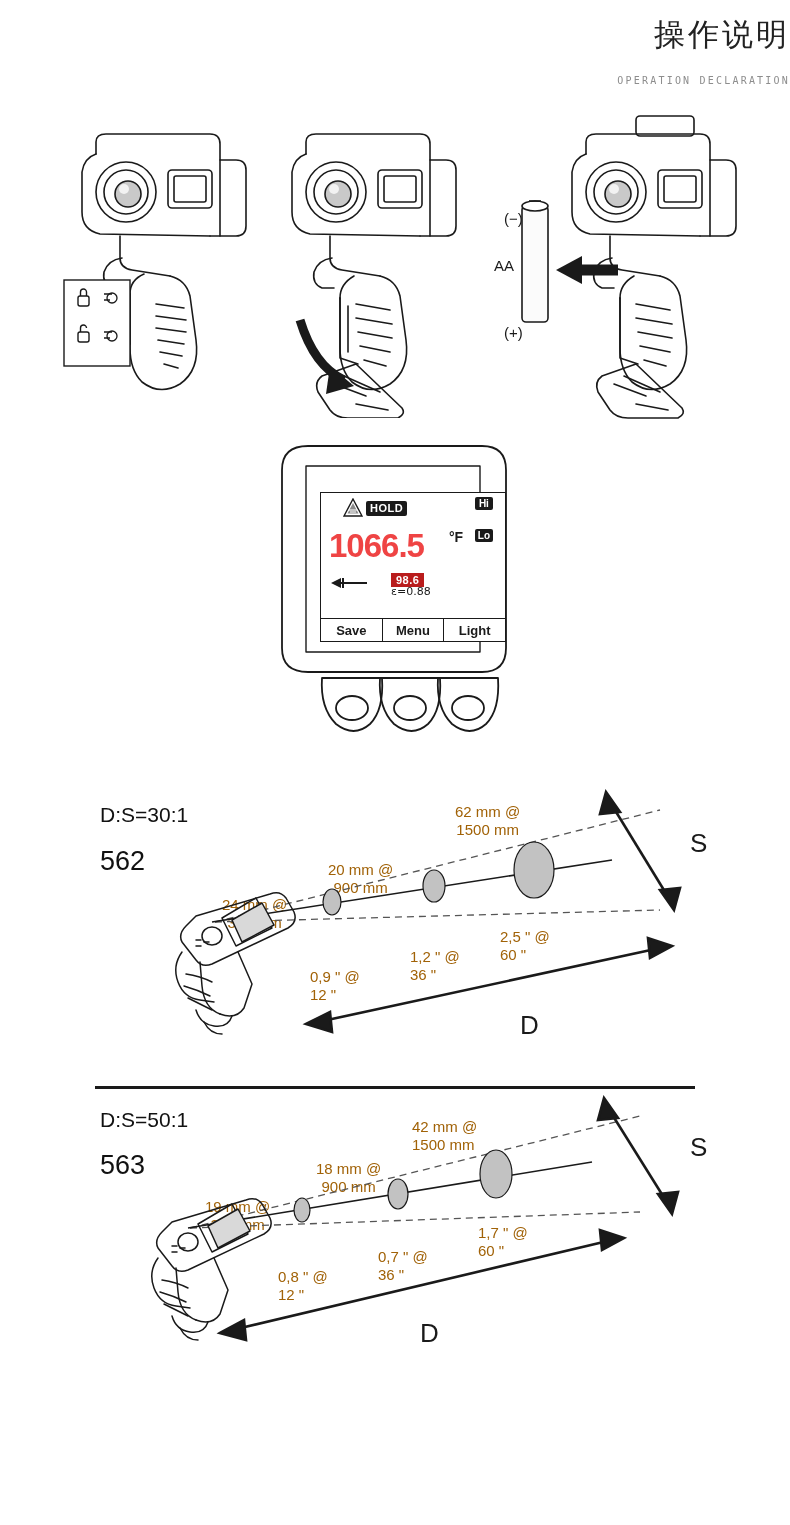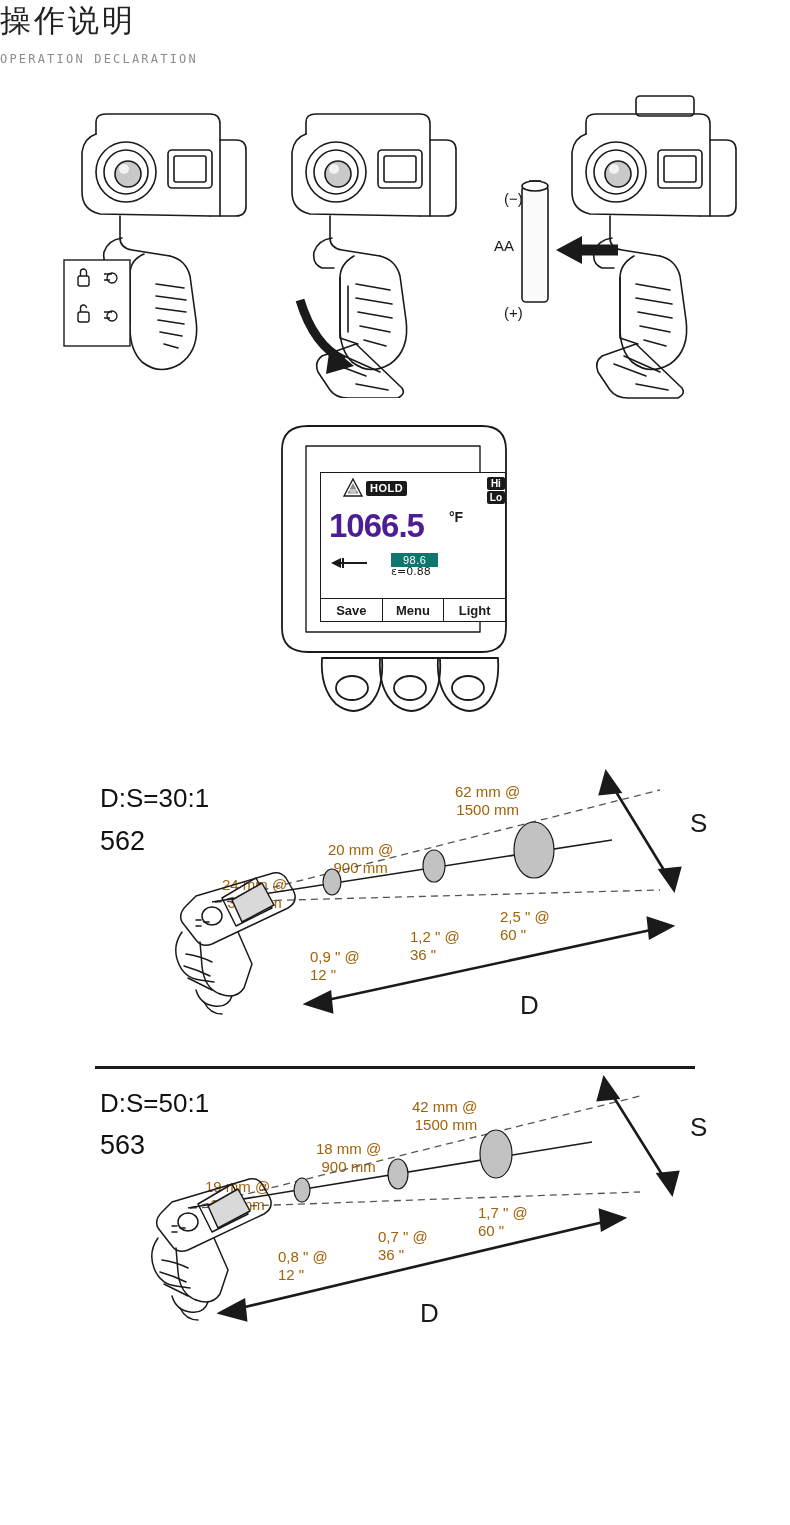--- a/index.html
+++ b/index.html
@@ -9,33 +9,33 @@
   }
   body {
     width: 790px; height: 1525px;
     position: relative;
     font-family: "Liberation Sans", sans-serif;
     color: #1a1a1a;
     overflow: hidden;
   }
 
   
-  .header { text-align: left; }
+  .header { text-align: right; padding-top: 14px; }
   .header .title-cn {
     font-size: 31px;
     letter-spacing: 3px;
     color: #222;
     font-family: "DejaVu Sans", sans-serif;
     font-weight: 400;
   }
   .header .title-en {
-    font-size: 12px;
+    font-size: 10px;
     letter-spacing: 2.2px;
     color: #8d8d8d;
-    margin-top: 10px;
+    margin-top: 19px;
     font-family: "DejaVu Sans Mono", monospace;
   }
 
   
   .steps {
     position: relative;
     width: 790px; height: 340px;
     margin-top: 14px;
   }
   .step { position: absolute; }
@@ -70,61 +70,61 @@
   .hold-badge {
     position: absolute; left: 45px; top: 8px;
     background: #1a1a1a; color: #fff;
     font-size: 11px; font-weight: bold;
     padding: 1px 4px 2px 4px;
     letter-spacing: 0.5px;
     border-radius: 2px;
     font-family: "Liberation Sans", sans-serif;
   }
   .hilo {
-    position: absolute; right: 0; top: 4px;
-    display: flex; flex-direction: column; gap: 1px;
+    position: absolute; right: 12px; top: 4px;
+    display: flex; flex-direction: column; gap: 19px;
   }
   .hilo span {
     background: #1a1a1a; color: #fff;
     font-size: 10px; font-weight: bold;
     line-height: 11px;
     padding: 1px 3px;
     border-radius: 2px;
     text-align: center;
   }
   .laser-tri {
     position: absolute; left: 22px; top: 5px;
     width: 20px; height: 20px;
   }
   .big-temp {
     position: absolute;
     left: 8px; top: 34px;
     font-size: 33px;
     font-weight: bold;
     letter-spacing: -1px;
     font-family: "Liberation Sans", sans-serif;
-    color: #4c1d95;
+    color: #ef4444;
   }
   .unit-f {
     position: absolute;
     left: 128px; top: 36px;
     font-size: 14px; font-weight: bold;
   }
   .row-sec {
     position: absolute; left: 8px; top: 80px;
     width: 142px; height: 18px;
   }
   .arrow-ico {
     position: absolute; left: 0; top: 4px;
   }
   .sec-badge {
     position: absolute; left: 62px; top: 0px;
-    background: #0f766e; color: #fff;
-    font-size: 11px; font-weight: normal;
-    padding: 1px 12px;
+    background: #b91c1c; color: #fff;
+    font-size: 11px; font-weight: bold;
+    padding: 1px 5px;
     letter-spacing: 0.5px;
   }
   .emis {
     position: absolute; left: 62px; top: 12px;
     font-size: 11px;
     font-family: "DejaVu Sans", sans-serif;
   }
   .softkeys {
     position: absolute;
     left: 0; bottom: 0;
@@ -145,21 +145,21 @@
 
   
   .ds-block { position: relative; width: 790px; height: 300px; }
   .divider {
     position: absolute;
     left: 95px; width: 600px; height: 3px;
     background: #1a1a1a;
   }
   .ds-ratio {
     position: absolute;
-    font-size: 26px;
+    font-size: 21px;
     font-family: "Liberation Sans", sans-serif;
     color: #111;
   }
   .ds-model {
     position: absolute;
     font-size: 27px;
     font-family: "Liberation Sans", sans-serif;
     color: #111;
   }
   .lbl {
@@ -441,21 +441,21 @@
 
   <div class="ds-ratio" style="left:100px; top:28px;">D:S=50:1</div>
   <div class="ds-model" style="left:100px; top:70px;">563</div>
 
   <div class="lbl" style="left:205px; top:100px; text-align:center;">
     <span>19 mm @</span><br><span>300 mm</span>
   </div>
   <div class="lbl" style="left:316px; top:62px; text-align:center;">
     <span>18 mm @</span><br><span>900 mm</span>
   </div>
-  <div class="lbl" style="left:412px; top:20px; text-align:right;">
+  <div class="lbl" style="left:412px; top:20px; text-align:left;">
     <span>42 mm @</span><br><span>1500 mm</span>
   </div>
 
   <div class="lbl" style="left:278px; top:170px;">
     <span>0,8 " @</span><br><span>12 "</span>
   </div>
   <div class="lbl" style="left:378px; top:150px;">
     <span>0,7 " @</span><br><span>36 "</span>
   </div>
   <div class="lbl" style="left:478px; top:126px;">

